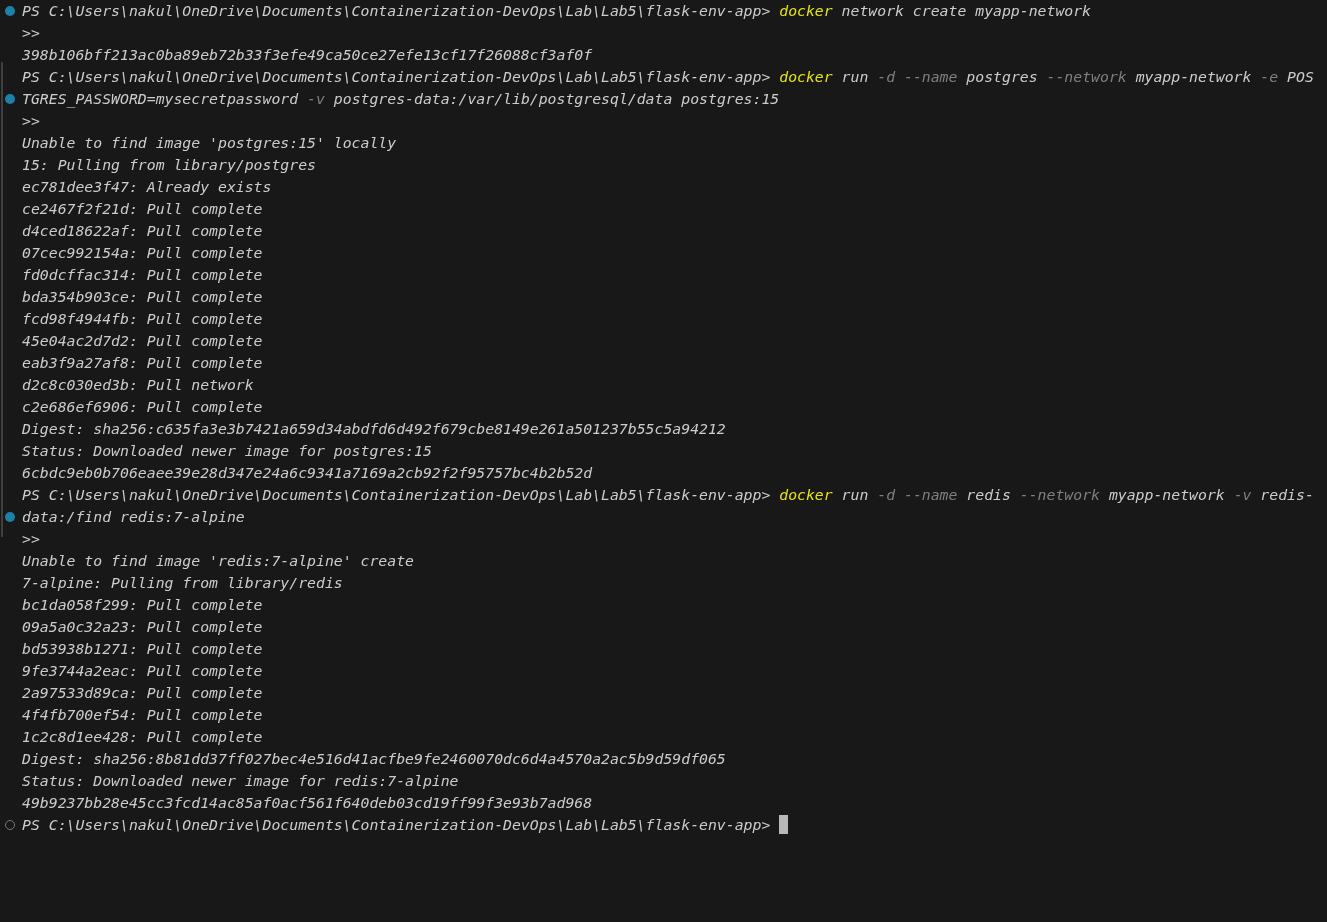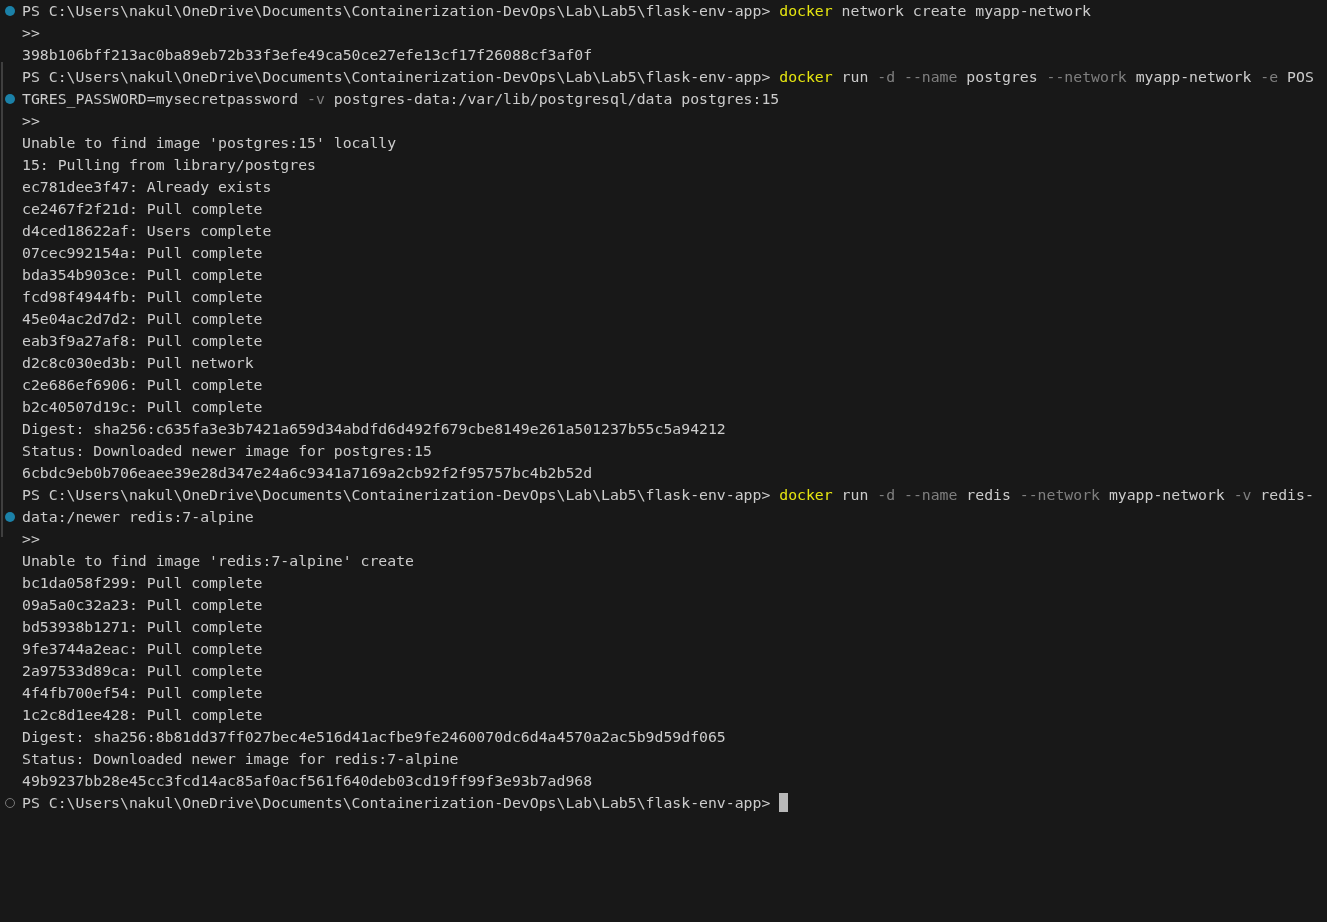--- a/index.html
+++ b/index.html
@@ -6,20 +6,21 @@
     margin: 0;
     padding: 0;
     background: #181818;
   }
   #screen {
     position: relative;
     width: 1327px;
     height: 922px;
     background: #181818;
     overflow: hidden;
+    font-style: italic;
   }
   #terminal {
     position: relative;
     width: 100%;
     height: 100%;
     box-sizing: border-box;
     padding: 0 0 0 22px;
     font-family: "DejaVu Sans Mono", "Liberation Mono", monospace;
     font-size: 14.8px;
     color: #cccccc;
@@ -70,36 +71,37 @@
       <div class="line"><span class="deco deco-success"></span><span class="seg-fg">PS C:\Users\nakul\OneDrive\Documents\Containerization-DevOps\Lab\Lab5\flask-env-app&gt; </span><span class="seg-cmd">docker</span><span class="seg-fg"> network create myapp-network</span></div>
       <div class="line"><span class="seg-fg">&gt;&gt;</span></div>
       <div class="line"><span class="seg-fg">398b106bff213ac0ba89eb72b33f3efe49ca50ce27efe13cf17f26088cf3af0f</span></div>
       <div class="line"><span class="seg-fg">PS C:\Users\nakul\OneDrive\Documents\Containerization-DevOps\Lab\Lab5\flask-env-app&gt; </span><span class="seg-cmd">docker</span><span class="seg-fg"> run </span><span class="seg-dim">-d</span><span class="seg-fg"> </span><span class="seg-dim">--name</span><span class="seg-fg"> postgres </span><span class="seg-dim">--network</span><span class="seg-fg"> myapp-network </span><span class="seg-dim">-e</span><span class="seg-fg"> POS</span></div>
       <div class="line"><span class="deco deco-success"></span><span class="seg-fg">TGRES_PASSWORD=mysecretpassword </span><span class="seg-dim">-v</span><span class="seg-fg"> postgres-data:/var/lib/postgresql/data postgres:15</span></div>
       <div class="line"><span class="seg-fg">&gt;&gt;</span></div>
       <div class="line"><span class="seg-fg">Unable to find image 'postgres:15' locally</span></div>
       <div class="line"><span class="seg-fg">15: Pulling from library/postgres</span></div>
       <div class="line"><span class="seg-fg">ec781dee3f47: Already exists</span></div>
       <div class="line"><span class="seg-fg">ce2467f2f21d: Pull complete</span></div>
-      <div class="line"><span class="seg-fg">d4ced18622af: Users complete</span></div>
+      <div class="line"><span class="seg-fg">d4ced18622af: Pull complete</span></div>
       <div class="line"><span class="seg-fg">07cec992154a: Pull complete</span></div>
+      <div class="line"><span class="seg-fg">fd0dcffac314: Pull complete</span></div>
       <div class="line"><span class="seg-fg">bda354b903ce: Pull complete</span></div>
       <div class="line"><span class="seg-fg">fcd98f4944fb: Pull complete</span></div>
       <div class="line"><span class="seg-fg">45e04ac2d7d2: Pull complete</span></div>
       <div class="line"><span class="seg-fg">eab3f9a27af8: Pull complete</span></div>
       <div class="line"><span class="seg-fg">d2c8c030ed3b: Pull network</span></div>
       <div class="line"><span class="seg-fg">c2e686ef6906: Pull complete</span></div>
-      <div class="line"><span class="seg-fg">b2c40507d19c: Pull complete</span></div>
       <div class="line"><span class="seg-fg">Digest: sha256:c635fa3e3b7421a659d34abdfd6d492f679cbe8149e261a501237b55c5a94212</span></div>
       <div class="line"><span class="seg-fg">Status: Downloaded newer image for postgres:15</span></div>
       <div class="line"><span class="seg-fg">6cbdc9eb0b706eaee39e28d347e24a6c9341a7169a2cb92f2f95757bc4b2b52d</span></div>
       <div class="line"><span class="seg-fg">PS C:\Users\nakul\OneDrive\Documents\Containerization-DevOps\Lab\Lab5\flask-env-app&gt; </span><span class="seg-cmd">docker</span><span class="seg-fg"> run </span><span class="seg-dim">-d</span><span class="seg-fg"> </span><span class="seg-dim">--name</span><span class="seg-fg"> redis </span><span class="seg-dim">--network</span><span class="seg-fg"> myapp-network </span><span class="seg-dim">-v</span><span class="seg-fg"> redis-</span></div>
-      <div class="line"><span class="deco deco-success"></span><span class="seg-fg">data:/newer redis:7-alpine</span></div>
+      <div class="line"><span class="deco deco-success"></span><span class="seg-fg">data:/find redis:7-alpine</span></div>
       <div class="line"><span class="seg-fg">&gt;&gt;</span></div>
       <div class="line"><span class="seg-fg">Unable to find image 'redis:7-alpine' create</span></div>
+      <div class="line"><span class="seg-fg">7-alpine: Pulling from library/redis</span></div>
       <div class="line"><span class="seg-fg">bc1da058f299: Pull complete</span></div>
       <div class="line"><span class="seg-fg">09a5a0c32a23: Pull complete</span></div>
       <div class="line"><span class="seg-fg">bd53938b1271: Pull complete</span></div>
       <div class="line"><span class="seg-fg">9fe3744a2eac: Pull complete</span></div>
       <div class="line"><span class="seg-fg">2a97533d89ca: Pull complete</span></div>
       <div class="line"><span class="seg-fg">4f4fb700ef54: Pull complete</span></div>
       <div class="line"><span class="seg-fg">1c2c8d1ee428: Pull complete</span></div>
       <div class="line"><span class="seg-fg">Digest: sha256:8b81dd37ff027bec4e516d41acfbe9fe2460070dc6d4a4570a2ac5b9d59df065</span></div>
       <div class="line"><span class="seg-fg">Status: Downloaded newer image for redis:7-alpine</span></div>
       <div class="line"><span class="seg-fg">49b9237bb28e45cc3fcd14ac85af0acf561f640deb03cd19ff99f3e93b7ad968</span></div>

